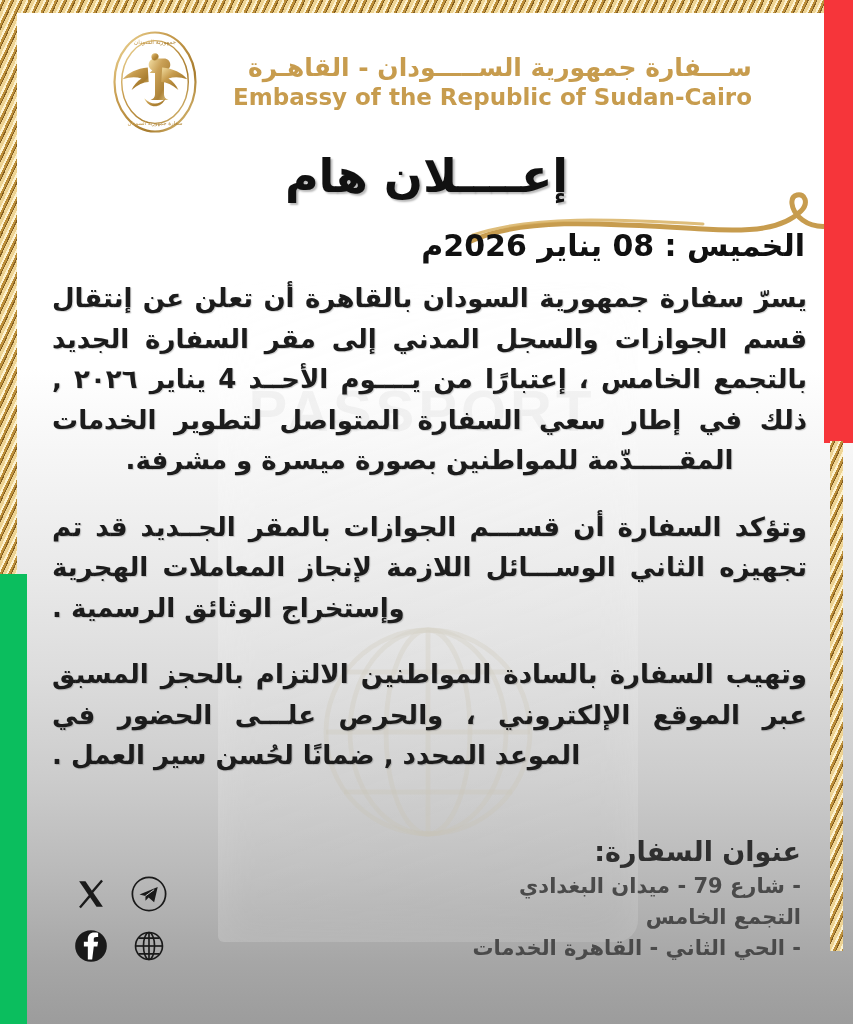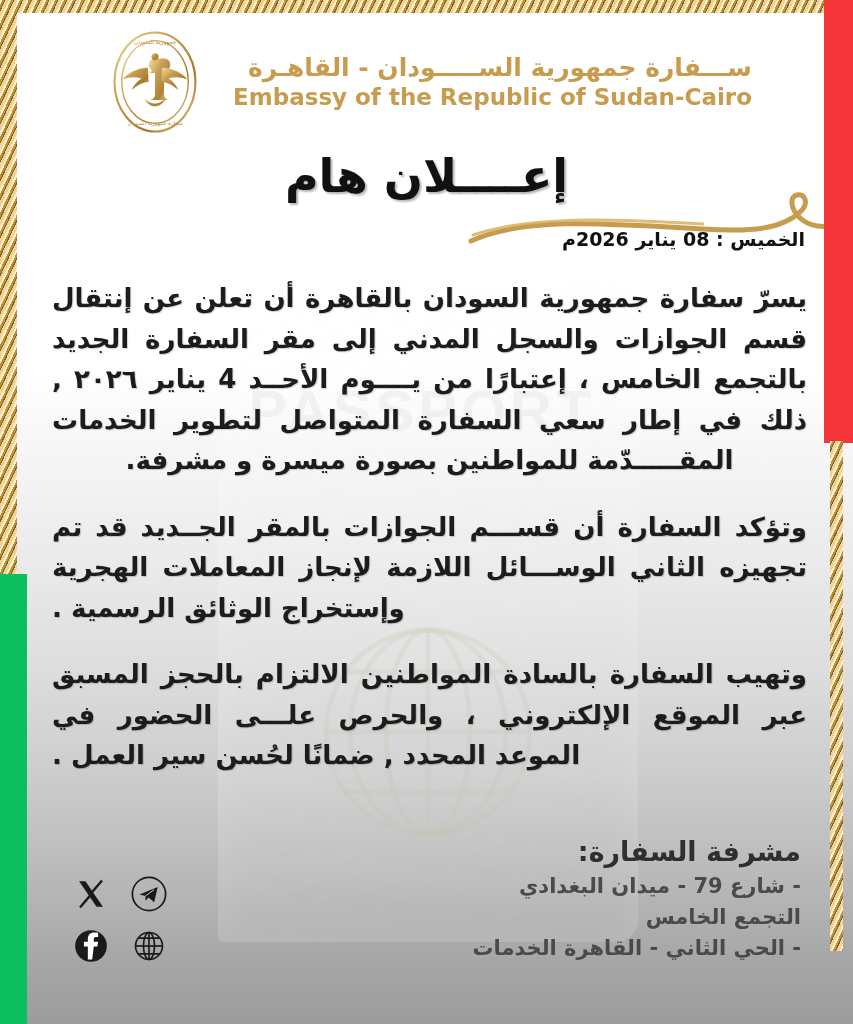--- a/index.html
+++ b/index.html
@@ -144,21 +144,21 @@
     height: 70px;
     z-index: 1;
   }
 
   
   #date-line {
     position: absolute;
     top: 228px;
     right: 48px;
     z-index: 4;
-    font-size: 19px;
+    font-size: 30px;
     font-weight: 700;
     color: #111;
     letter-spacing: .5px;
   }
 
   
   #body-text {
     position: absolute;
     top: 278px;
     right: 46px;
@@ -286,21 +286,21 @@
 
   <div id="date-line">الخميس : 08 يناير 2026م</div>
 
   <div id="body-text">
     <p class="para" id="para-1">يسرّ سفارة جمهورية السودان بالقاهرة أن تعلن عن إنتقال قسم الجوازات والسجل المدني إلى مقر السفارة الجديد بالتجمع الخامس ، إعتبارًا من يــــوم الأحــد 4 يناير ٢٠٢٦ , ذلك في إطار سعي السفارة المتواصل لتطوير الخدمات المقـــــدّمة للمواطنين بصورة ميسرة و مشرفة.</p>
     <p class="para" id="para-2">وتؤكد السفارة أن قســـم الجوازات بالمقر الجــديد قد تم تجهيزه الثاني الوســـائل اللازمة لإنجاز المعاملات الهجرية وإستخراج الوثائق الرسمية .</p>
     <p class="para" id="para-3">وتهيب السفارة بالسادة المواطنين الالتزام بالحجز المسبق عبر الموقع الإلكتروني ، والحرص علـــى الحضور في الموعد المحدد , ضمانًا لحُسن سير العمل .</p>
   </div>
 
   <div id="address-block">
-    <div id="address-title">مشرفة السفارة:</div>
+    <div id="address-title">عنوان السفارة:</div>
     <div class="address-line">- شارع 79 - ميدان البغدادي</div>
     <div class="address-line">التجمع الخامس</div>
     <div class="address-line">- الحي الثاني - القاهرة الخدمات</div>
   </div>
 
   <div id="social-block">
     <svg class="social-icon" viewBox="0 0 48 48">
       <circle cx="24" cy="24" r="21" fill="none" stroke="#1a1a1a" stroke-width="2.2"></circle>
       <path d="M12 24.5 L35 15 L30.5 34.5 L23.5 28.5 L19.5 32.5 L19.5 26.5 Z" fill="#1a1a1a"></path>
       <path d="M19.5 26.5 L30.5 18.5" stroke="#e2e2e2" stroke-width="1.1" fill="none"></path>

